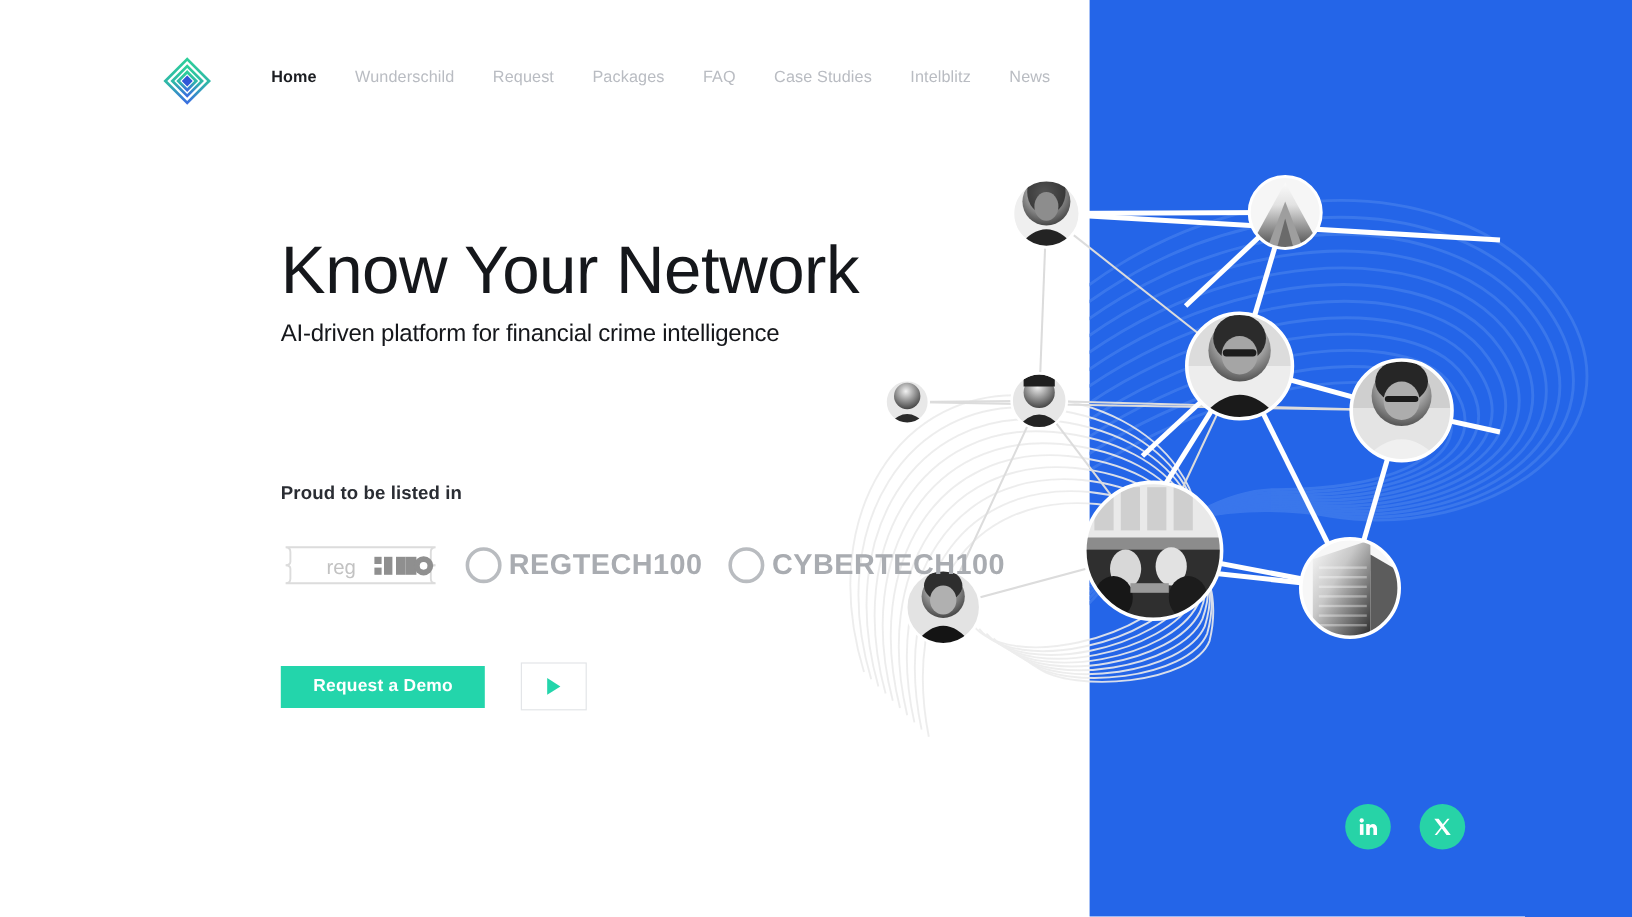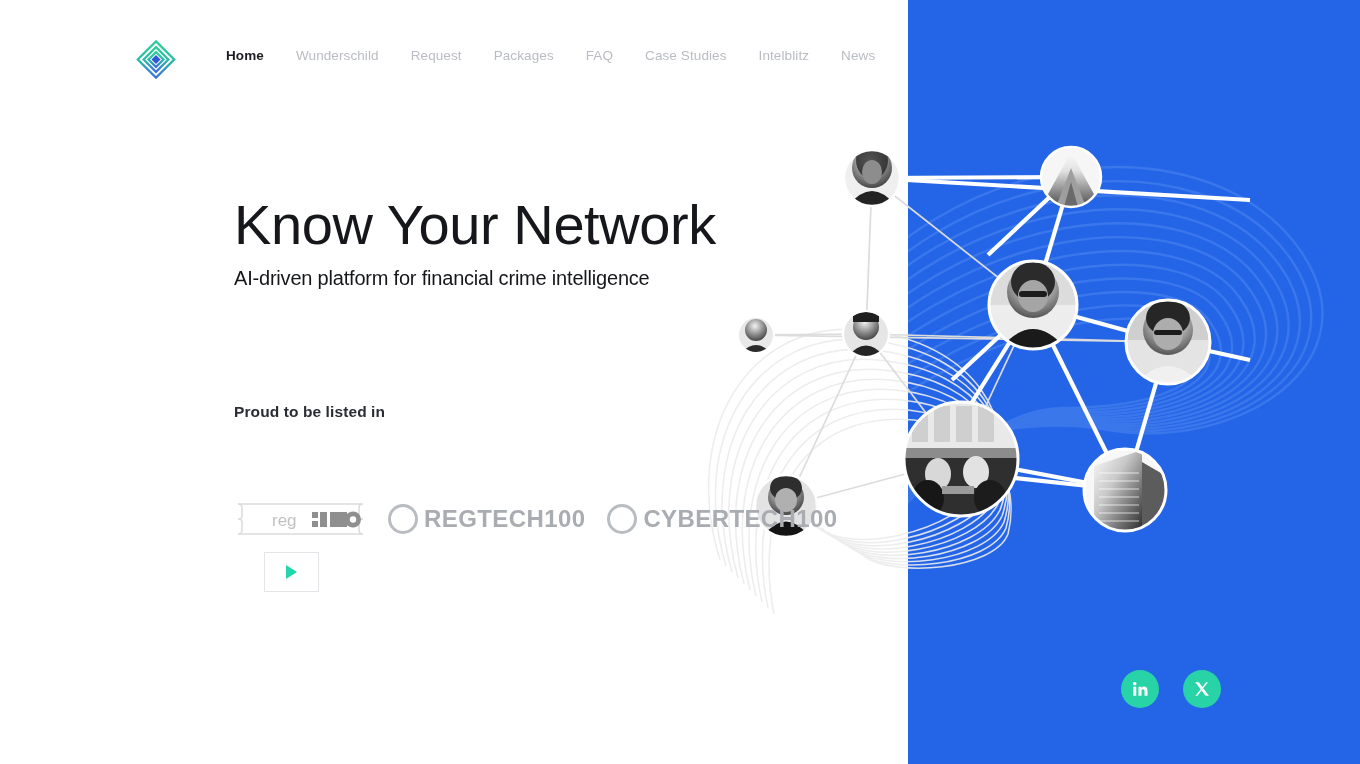--- a/index.html
+++ b/index.html
@@ -17,21 +17,21 @@
   .blue-panel{
     position:absolute; top:0; left:908px; width:452px; height:764px;
     background:#2465e8; z-index:1;
   }
   .blue-swirl{ position:absolute; inset:0; z-index:2; pointer-events:none; }
 
   
   .network{ position:absolute; top:0; left:690px; width:670px; height:620px; z-index:3; pointer-events:none;}
 
   
-  .header{ position:absolute; top:0; left:0; width:1360px; height:116px; z-index:20;
+  .header{ position:absolute; top:8px; left:0; width:1360px; height:116px; z-index:20;
            display:flex; align-items:center; }
   .logo-wrap{ position:absolute; left:133px; top:33px; width:46px; height:53px; }
   .nav{ position:absolute; left:210px; top:48px; display:flex; align-items:center; gap:0px; }
   .nav-item{
     font-size:13.5px; color:#b9bcc2; padding:0 16px; white-space:nowrap;
     letter-spacing:.1px; cursor:pointer; text-decoration:none;
   }
   .nav-item.active{ color:#1b1d21; font-weight:bold; }
   .auth{ position:absolute; right:0; top:48px; width:452px; height:24px; }
   .auth-link{
@@ -52,21 +52,21 @@
   .subhead{
     margin-top:12px; font-size:20px; line-height:1.28; color:#15171b;
     font-weight:400; letter-spacing:-0.2px; max-width:470px;
   }
 
   .proud{ position:absolute; left:234px; top:403px; z-index:10;
           font-size:15.5px; color:#2a2d33; font-weight:bold; letter-spacing:.1px;}
 
   
   .awards{ position:absolute; left:234px; top:452px; display:flex; align-items:center; gap:0; z-index:10; }
-  .award{ display:flex; align-items:center;margin-top:48px; }
+  .award{ display:flex; align-items:center; }
   .award-reg{ width:133px; height:38px; margin-right:21px; }
   .award-mark{ display:flex; align-items:center; gap:6px; margin-right:22px;}
   .ring{ width:30px; height:30px; border:3px solid #b9bcc0; border-radius:50%; flex:none;}
   .award-text{ font-size:24px; font-weight:bold; color:#a9acb1; letter-spacing:.4px; white-space:nowrap;}
 
   
   .cta-row{ position:absolute; left:234px; top:552px; display:flex; align-items:center; z-index:10; }
   .btn-demo{
     background:#23d5ab; color:#ffffff; font-size:14.5px; font-weight:bold;
     letter-spacing:.2px; border:none; height:35px; padding:0 27px;
@@ -381,20 +381,21 @@
       <span class="award-text">REGTECH100</span>
     </div>
 
     <div class="award award-mark">
       <span class="ring"></span>
       <span class="award-text">CYBERTECH100</span>
     </div>
   </div>
 
   <div class="cta-row">
+    <button class="btn-demo">Request a Demo</button>
     <button class="btn-play">
       <span class="play-tri"></span>
     </button>
   </div>
 
   <div class="social">
     <a class="social-btn">
       <svg width="18" height="18" viewBox="0 0 24 24">
         <rect x="3" y="9" width="4" height="12" fill="#fff"></rect>
         <circle cx="5" cy="5" r="2.4" fill="#fff"></circle>

